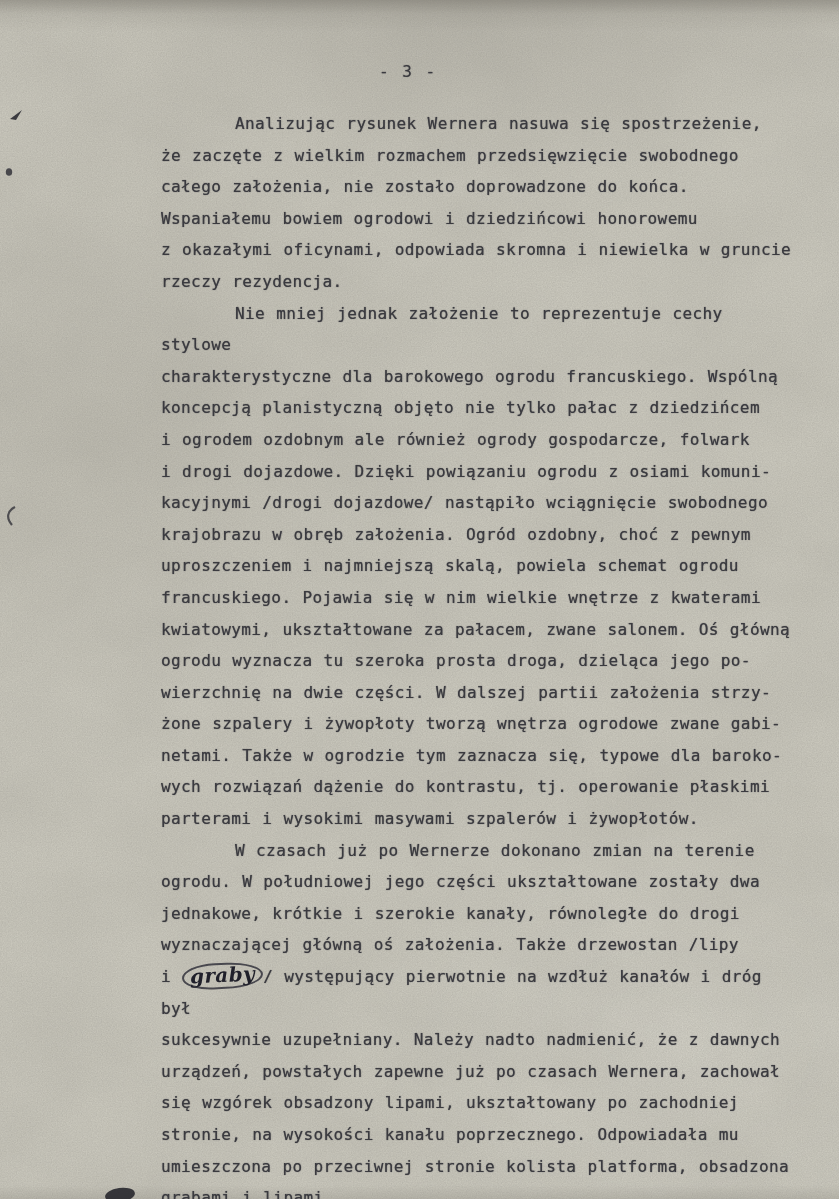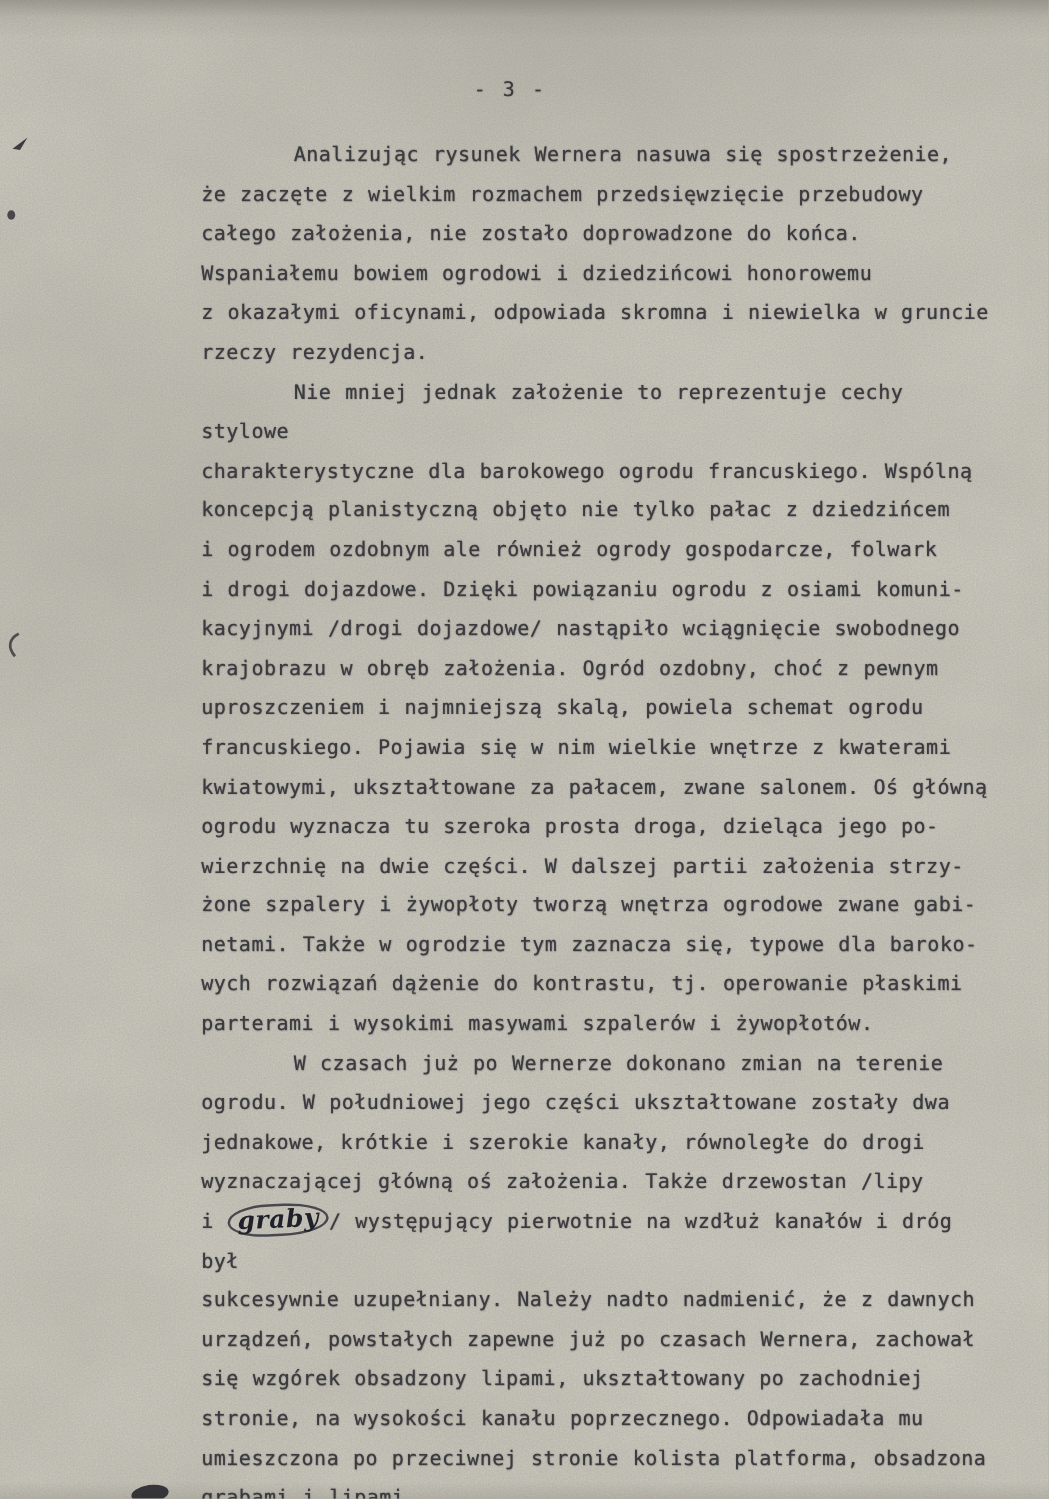--- a/index.html
+++ b/index.html
@@ -93,21 +93,21 @@
       <feColorMatrix type="matrix" values="0 0 0 0 0.34  0 0 0 0 0.33  0 0 0 0 0.29  0.7 0.7 0.7 0 -0.75"></feColorMatrix>
     </filter>
     <rect width="100%" height="100%" filter="url(#blotches)" opacity="0.20"></rect>
     <rect width="100%" height="100%" filter="url(#fineGrain)" opacity="0.22"></rect>
   </svg>
 
   <div class="content">
     <div class="page-number">- 3 -</div>
 
     <p class="para">Analizując rysunek Wernera nasuwa się spostrzeżenie,
-że zaczęte z wielkim rozmachem przedsięwzięcie przebudowy
+że zaczęte z wielkim rozmachem przedsięwzięcie swobodnego
 całego założenia, nie zostało doprowadzone do końca.
 Wspaniałemu bowiem ogrodowi i dziedzińcowi honorowemu
 z okazałymi oficynami, odpowiada skromna i niewielka w gruncie
 rzeczy rezydencja.</p>
 
     <p class="para">Nie mniej jednak założenie to reprezentuje cechy stylowe
 charakterystyczne dla barokowego ogrodu francuskiego. Wspólną
 koncepcją planistyczną objęto nie tylko pałac z dziedzińcem
 i ogrodem ozdobnym ale również ogrody gospodarcze, folwark
 i drogi dojazdowe. Dzięki powiązaniu ogrodu z osiami komuni-

